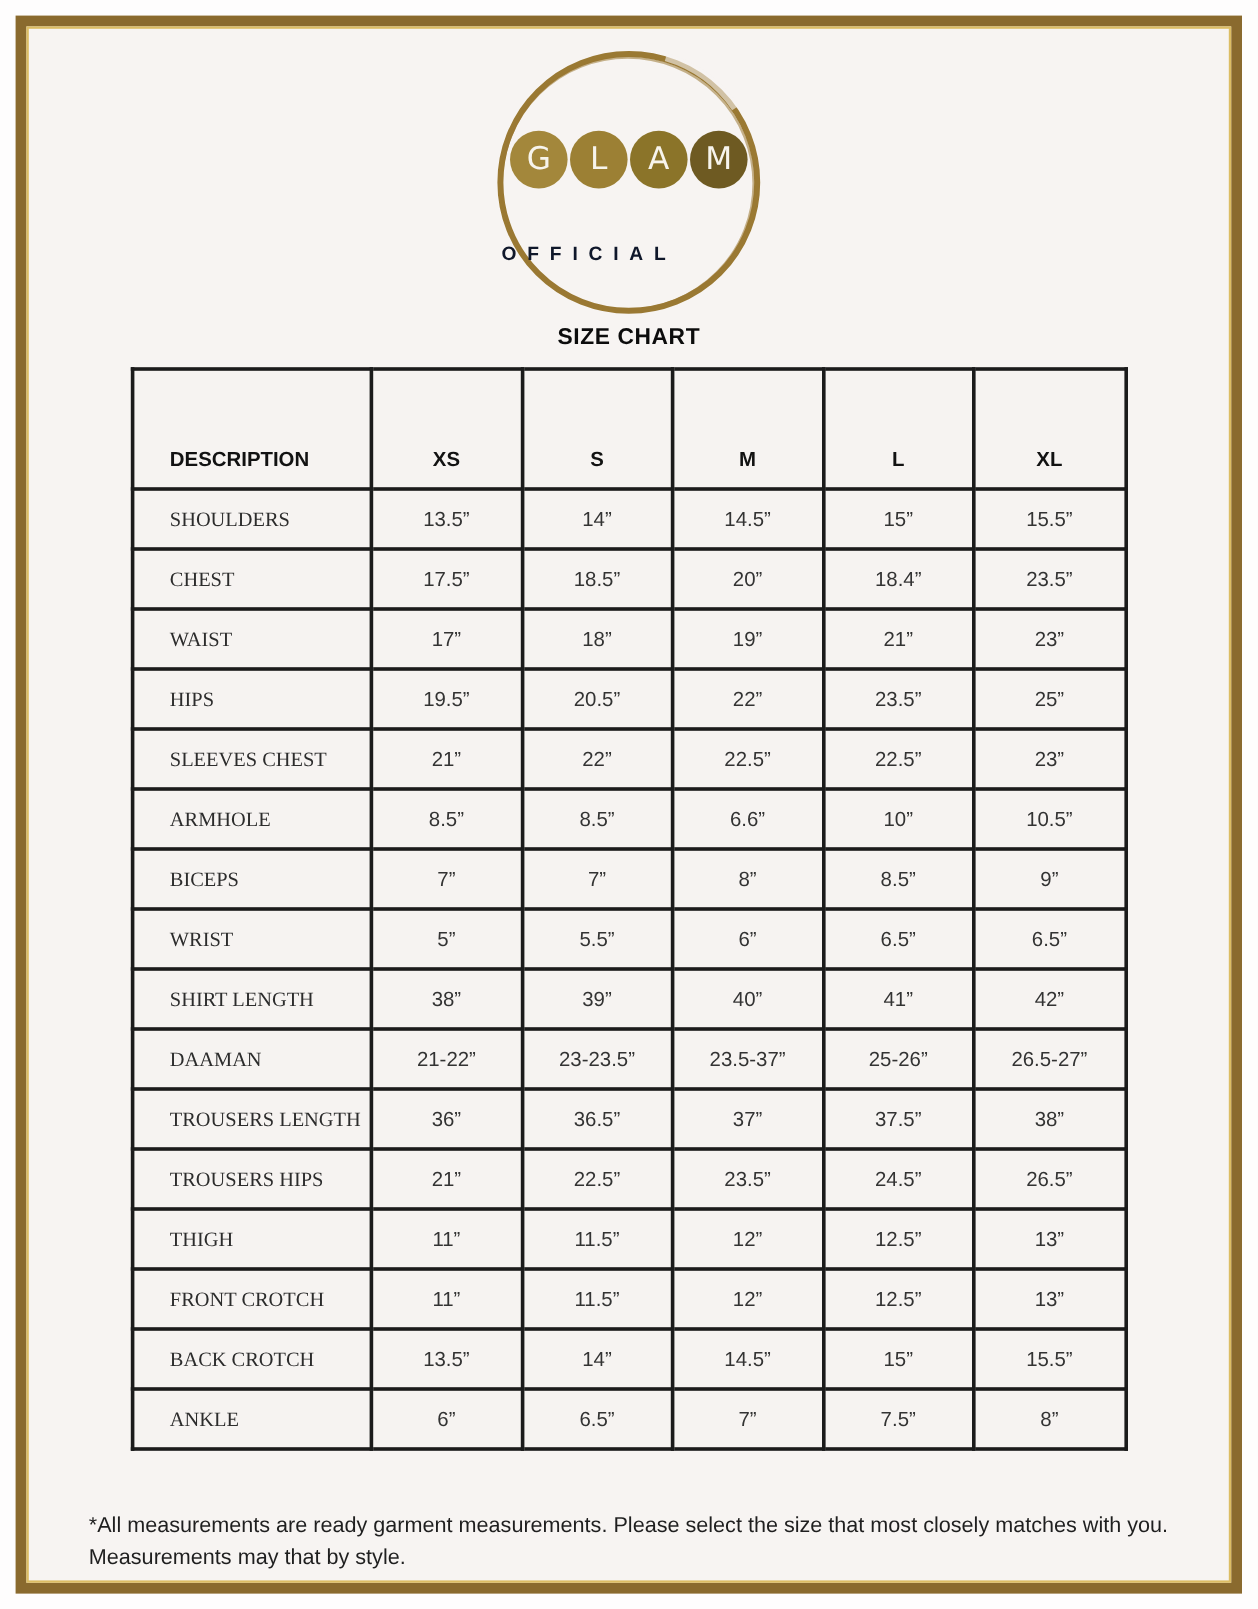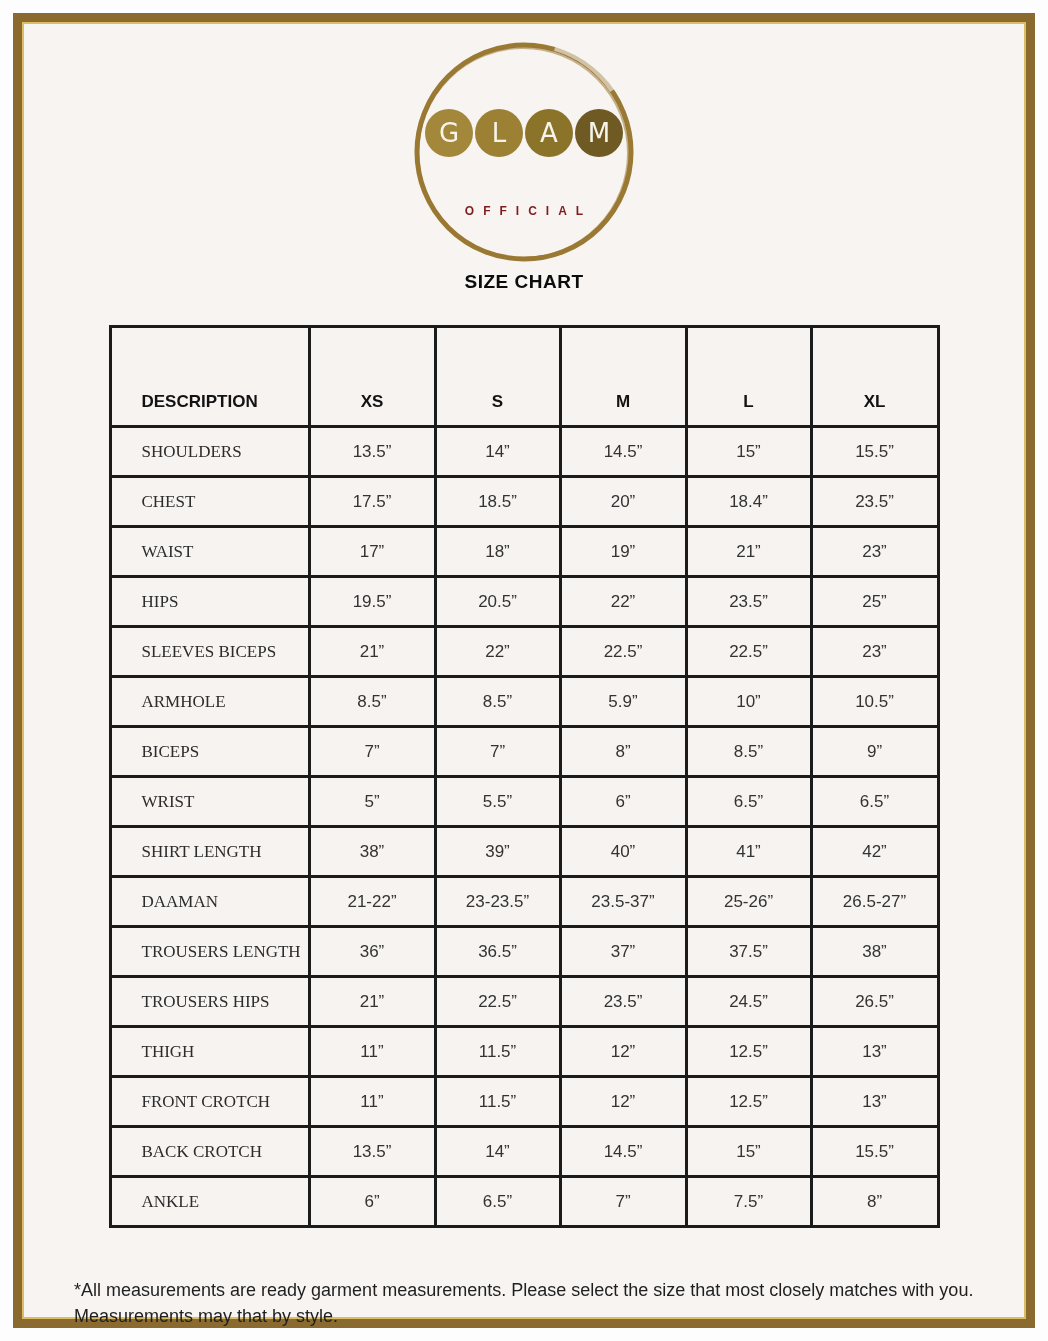--- a/index.html
+++ b/index.html
@@ -51,38 +51,37 @@
     justify-content: center;
     color: #f7f4ec;
     font-size: 26px;
     font-family: "DejaVu Sans", sans-serif;
     font-weight: 400;
   }
   .logo-subtitle {
     position: absolute;
     top: 166px; left: 0;
     width: 100%;
-    text-align: center;
-    font-size: 12px;
+    font-size: 16px;
     letter-spacing: 9px;
     text-indent: 9px;
-    color: #7f1d1d;
+    color: #0f172a;
     font-weight: 700;
   }
   
   .page-title {
     margin-top: 9px;
     font-size: 19px;
     font-weight: 700;
     letter-spacing: 0.5px;
     color: #0c0c0c;
   }
   
   table.size-chart {
-    margin-top: 32px;
+    margin-top: 13px;
     width: 828px;
     border-collapse: collapse;
     table-layout: fixed;
   }
   table.size-chart th,
   table.size-chart td {
     border: 3px solid #1b1b1b;
     background: #f6f3f1;
   }
   table.size-chart thead th {
@@ -190,32 +189,32 @@
           </tr>
           <tr>
             <td class="desc-col">HIPS</td>
             <td>19.5”</td>
             <td>20.5”</td>
             <td>22”</td>
             <td>23.5”</td>
             <td>25”</td>
           </tr>
           <tr>
-            <td class="desc-col">SLEEVES BICEPS</td>
+            <td class="desc-col">SLEEVES CHEST</td>
             <td>21”</td>
             <td>22”</td>
             <td>22.5”</td>
             <td>22.5”</td>
             <td>23”</td>
           </tr>
           <tr>
             <td class="desc-col">ARMHOLE</td>
             <td>8.5”</td>
             <td>8.5”</td>
-            <td>5.9”</td>
+            <td>6.6”</td>
             <td>10”</td>
             <td>10.5”</td>
           </tr>
           <tr>
             <td class="desc-col">BICEPS</td>
             <td>7”</td>
             <td>7”</td>
             <td>8”</td>
             <td>8.5”</td>
             <td>9”</td>

